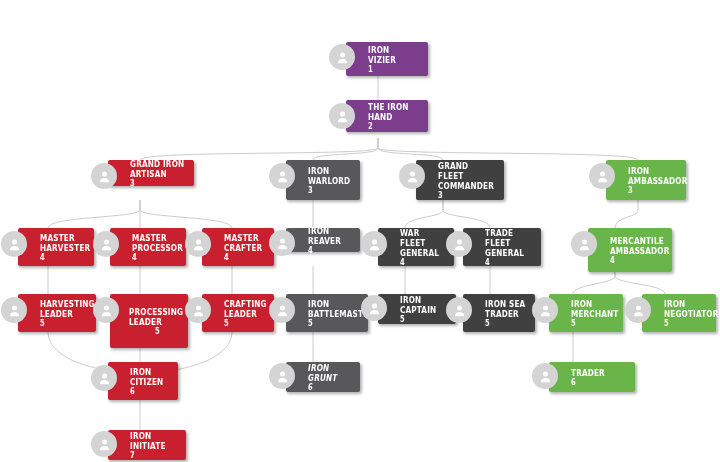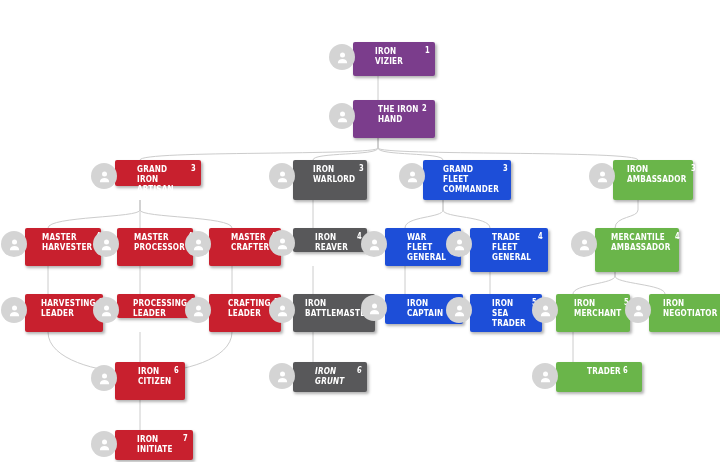--- a/index.html
+++ b/index.html
@@ -29,27 +29,27 @@
     letter-spacing:.3px;
     font-variant:small-caps;
     text-transform:uppercase;
     white-space:nowrap;
     transform:scaleX(.92);
   }
 
   
   .node{position:absolute;}
   .box{
-    position:absolute;left:15px;top:0;
+    position:absolute;left:8px;top:0;
     border-radius:2px;
     box-shadow:1.5px 2px 3px rgba(0,0,0,.30);
     box-sizing:border-box;
     padding:4px 5px 3px 22px;
     color:#ffffff;
-    display:flex;flex-direction:row;justify-content:center;
+    display:flex;flex-direction:column;justify-content:center;
   }
   .label{
     font-size:8.6px;
     font-weight:bold;
     line-height:10px;
     font-variant:small-caps;
     text-transform:uppercase;
     letter-spacing:.2px;
     transform:scaleX(.94);
     transform-origin:left center;
@@ -71,21 +71,21 @@
     background:#d4d4d4;
     left:-9px;
     display:flex;align-items:center;justify-content:center;
     z-index:3;
   }
   .avatar svg{display:block;}
 
   .c-red   {background:#c8202e;}
   .c-purple{background:#7b3d8c;}
   .c-gray  {background:#58585a;}
-  .c-blue  {background:#1d4ed8;}
+  .c-blue  {background:#404040;}
   .c-green {background:#6ab54a;}
 </style>
 </head>
 <body>
 
 <div id="stage">
 
   <svg id="links" viewBox="0 0 720 462" preserveAspectRatio="none">
     <g fill="none" stroke="#cccccc" stroke-width="1">
 
@@ -139,21 +139,21 @@
     </div>
     <div class="avatar" style="top:2px;">
       <svg width="15" height="15" viewBox="0 0 24 24">
           <circle cx="12" cy="8" r="4" fill="#fff"></circle>
           <path d="M4.5 21c0-4.2 3.4-6.6 7.5-6.6s7.5 2.4 7.5 6.6z" fill="#fff"></path>
         </svg>
     </div>
   </div>
 
   <div class="node" style="left:338px;top:100px;">
-    <div class="box c-purple" style="width:82px;height:38px;">
+    <div class="box c-purple" style="width:82px;height:32px;">
       <span class="label">The Iron
 Hand</span>
       <span class="lvl">2</span>
     </div>
     <div class="avatar" style="top:3px;">
       <svg width="15" height="15" viewBox="0 0 24 24">
           <circle cx="12" cy="8" r="4" fill="#fff"></circle>
           <path d="M4.5 21c0-4.2 3.4-6.6 7.5-6.6s7.5 2.4 7.5 6.6z" fill="#fff"></path>
         </svg>
     </div>
@@ -278,21 +278,21 @@
     </div>
     <div class="avatar" style="top:3px;">
       <svg width="15" height="15" viewBox="0 0 24 24">
           <circle cx="12" cy="8" r="4" fill="#fff"></circle>
           <path d="M4.5 21c0-4.2 3.4-6.6 7.5-6.6s7.5 2.4 7.5 6.6z" fill="#fff"></path>
         </svg>
     </div>
   </div>
 
   <div class="node" style="left:455px;top:228px;">
-    <div class="box c-blue" style="width:78px;height:44px;">
+    <div class="box c-blue" style="width:78px;height:38px;">
       <span class="label">Trade Fleet
 General</span>
       <span class="lvl">4</span>
     </div>
     <div class="avatar" style="top:3px;">
       <svg width="15" height="15" viewBox="0 0 24 24">
           <circle cx="12" cy="8" r="4" fill="#fff"></circle>
           <path d="M4.5 21c0-4.2 3.4-6.6 7.5-6.6s7.5 2.4 7.5 6.6z" fill="#fff"></path>
         </svg>
     </div>
@@ -320,21 +320,21 @@
     </div>
     <div class="avatar" style="top:3px;">
       <svg width="15" height="15" viewBox="0 0 24 24">
           <circle cx="12" cy="8" r="4" fill="#fff"></circle>
           <path d="M4.5 21c0-4.2 3.4-6.6 7.5-6.6s7.5 2.4 7.5 6.6z" fill="#fff"></path>
         </svg>
     </div>
   </div>
 
   <div class="node" style="left:102px;top:294px;">
-    <div class="box c-red" style="width:78px;height:24px;">
+    <div class="box c-red" style="width:78px;height:54px;align-items:center;">
       <span class="label">Processing
 Leader</span>
       <span class="lvl">5</span>
     </div>
     <div class="avatar" style="top:3px;">
       <svg width="15" height="15" viewBox="0 0 24 24">
           <circle cx="12" cy="8" r="4" fill="#fff"></circle>
           <path d="M4.5 21c0-4.2 3.4-6.6 7.5-6.6s7.5 2.4 7.5 6.6z" fill="#fff"></path>
         </svg>
     </div>

